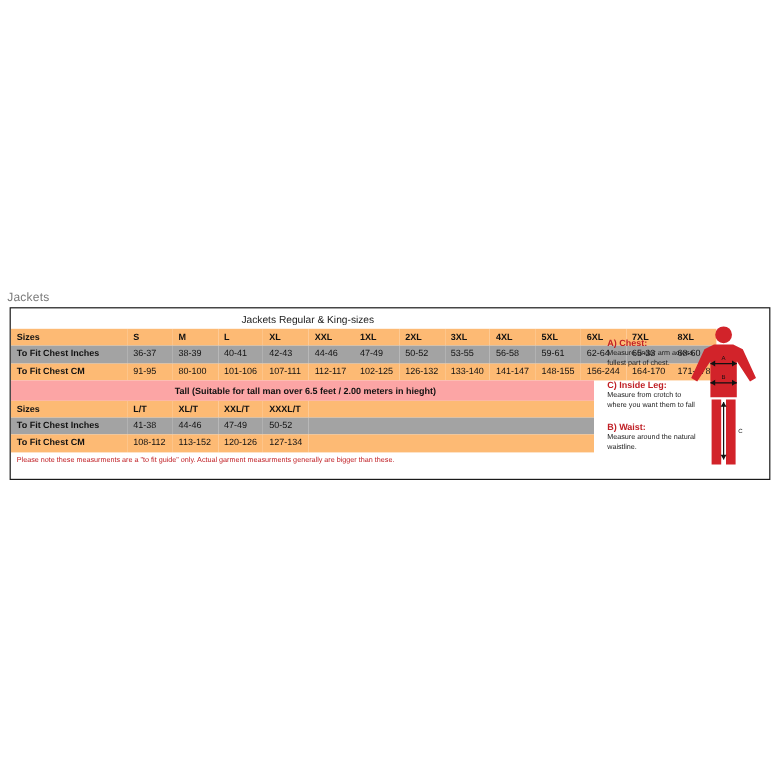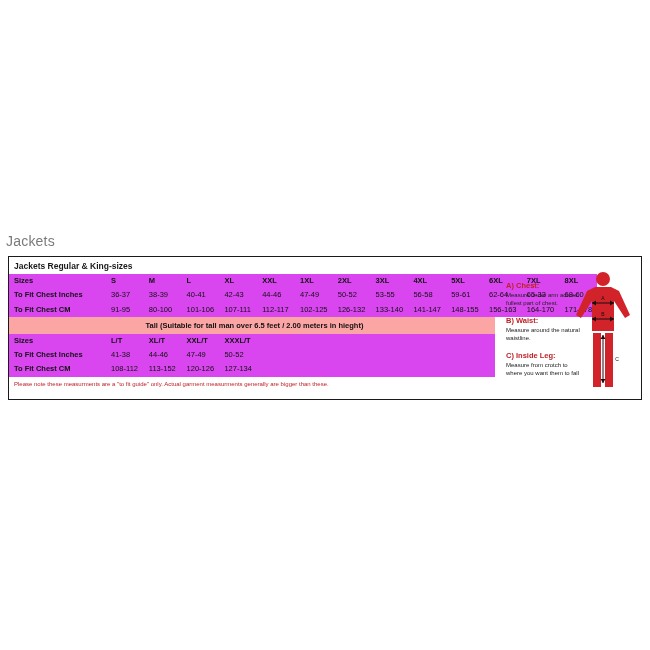--- a/index.html
+++ b/index.html
@@ -11,61 +11,62 @@
     width: 650px;
     height: 650px;
     font-family: "Liberation Sans", sans-serif;
     position: relative;
     overflow: hidden;
   }
 
   .page-label {
     position: absolute;
     left: 6px;
-    top: 233px;
-    font-size: 14px;
+    top: 243px;
+    font-size: 10px;
     color: #7a7a7a;
     letter-spacing: 0.2px;
   }
 
   .chart-card {
     position: absolute;
     left: 8px;
     top: 256px;
     width: 634px;
     height: 144px;
     border: 1px solid #1a1a1a;
     background: #ffffff;
     box-sizing: border-box;
     overflow: hidden;
   }
 
   .card-title {
     font-size: 8.5px;
     color: #1a1a1a;
     padding: 4px 0 3px 5px;
-    font-weight: bold;
+    font-weight: normal;
+    text-align: center;
   }
 
   table.size-table {
     border-collapse: collapse;
     width: 486px;
     table-layout: fixed;
     margin: 0;
   }
   table.size-table td {
     font-size: 7.5px;
     color: #111111;
     padding: 3px 0 3px 5px;
     white-space: nowrap;
     line-height: 1.1;
     border: none;
   }
-  .row-shade { background: #d946ef; }
-  .row-light { background: #d946ef; }
+  .row-shade { background: #fdba74; }
+  .row-light { background: #a3a3a3; }
   .bold { font-weight: bold; }
 
   .col-label { width: 92px; }
   .col-v { width: 32.8px; }
 
   .tall-note {
     font-size: 7.5px;
     color: #111111;
     padding: 4px 0 4px 5px;
     background: #fca5a5;
@@ -169,21 +170,21 @@
         <td class="col-v">91-95</td>
         <td class="col-v">80-100</td>
         <td class="col-v">101-106</td>
         <td class="col-v">107-111</td>
         <td class="col-v">112-117</td>
         <td class="col-v">102-125</td>
         <td class="col-v">126-132</td>
         <td class="col-v">133-140</td>
         <td class="col-v">141-147</td>
         <td class="col-v">148-155</td>
-        <td class="col-v">156-163</td>
+        <td class="col-v">156-244</td>
         <td class="col-v">164-170</td>
         <td class="col-v">171-178</td>
       </tr>
     </tbody>
       </table>
 
     <div class="tall-note">Tall (Suitable for tall man over 6.5 feet / 2.00 meters in hieght)</div>
 
     <table class="size-table">
       <tbody>
@@ -216,26 +217,26 @@
 
     <div class="footnote">Please note these measurments are a "to fit guide" only. Actual garment measurments generally are bigger than these.</div>
   </div>
 
   <div class="legend">
     <div class="legend-item">
       <div class="legend-title">A) Chest:</div>
       <div class="legend-desc">Measure under arm across fullest part of chest.</div>
     </div>
     <div class="legend-item">
+      <div class="legend-title">C) Inside Leg:</div>
+      <div class="legend-desc">Measure from crotch to where you want them to fall</div>
+    </div>
+    <div class="legend-item">
       <div class="legend-title">B) Waist:</div>
       <div class="legend-desc">Measure around the natural waistline.</div>
-    </div>
-    <div class="legend-item">
-      <div class="legend-title">C) Inside Leg:</div>
-      <div class="legend-desc">Measure from crotch to where you want them to fall</div>
     </div>
   </div>
 
   <div class="figure">
     <svg width="60" height="120" viewBox="0 0 60 120" xmlns="http://www.w3.org/2000/svg">
       <g fill="#d2232a">
         <circle cx="30" cy="10" r="7"></circle>
         <path d="M22 18 L38 18 L46 22 L57 46 L52 49 L41 32 L41 62 L19 62 L19 32 L8 49 L3 46 L14 22 Z"></path>
         <path d="M20 64 L28 64 L28 118 L20 118 Z"></path>
         <path d="M32 64 L40 64 L40 118 L32 118 Z"></path>

